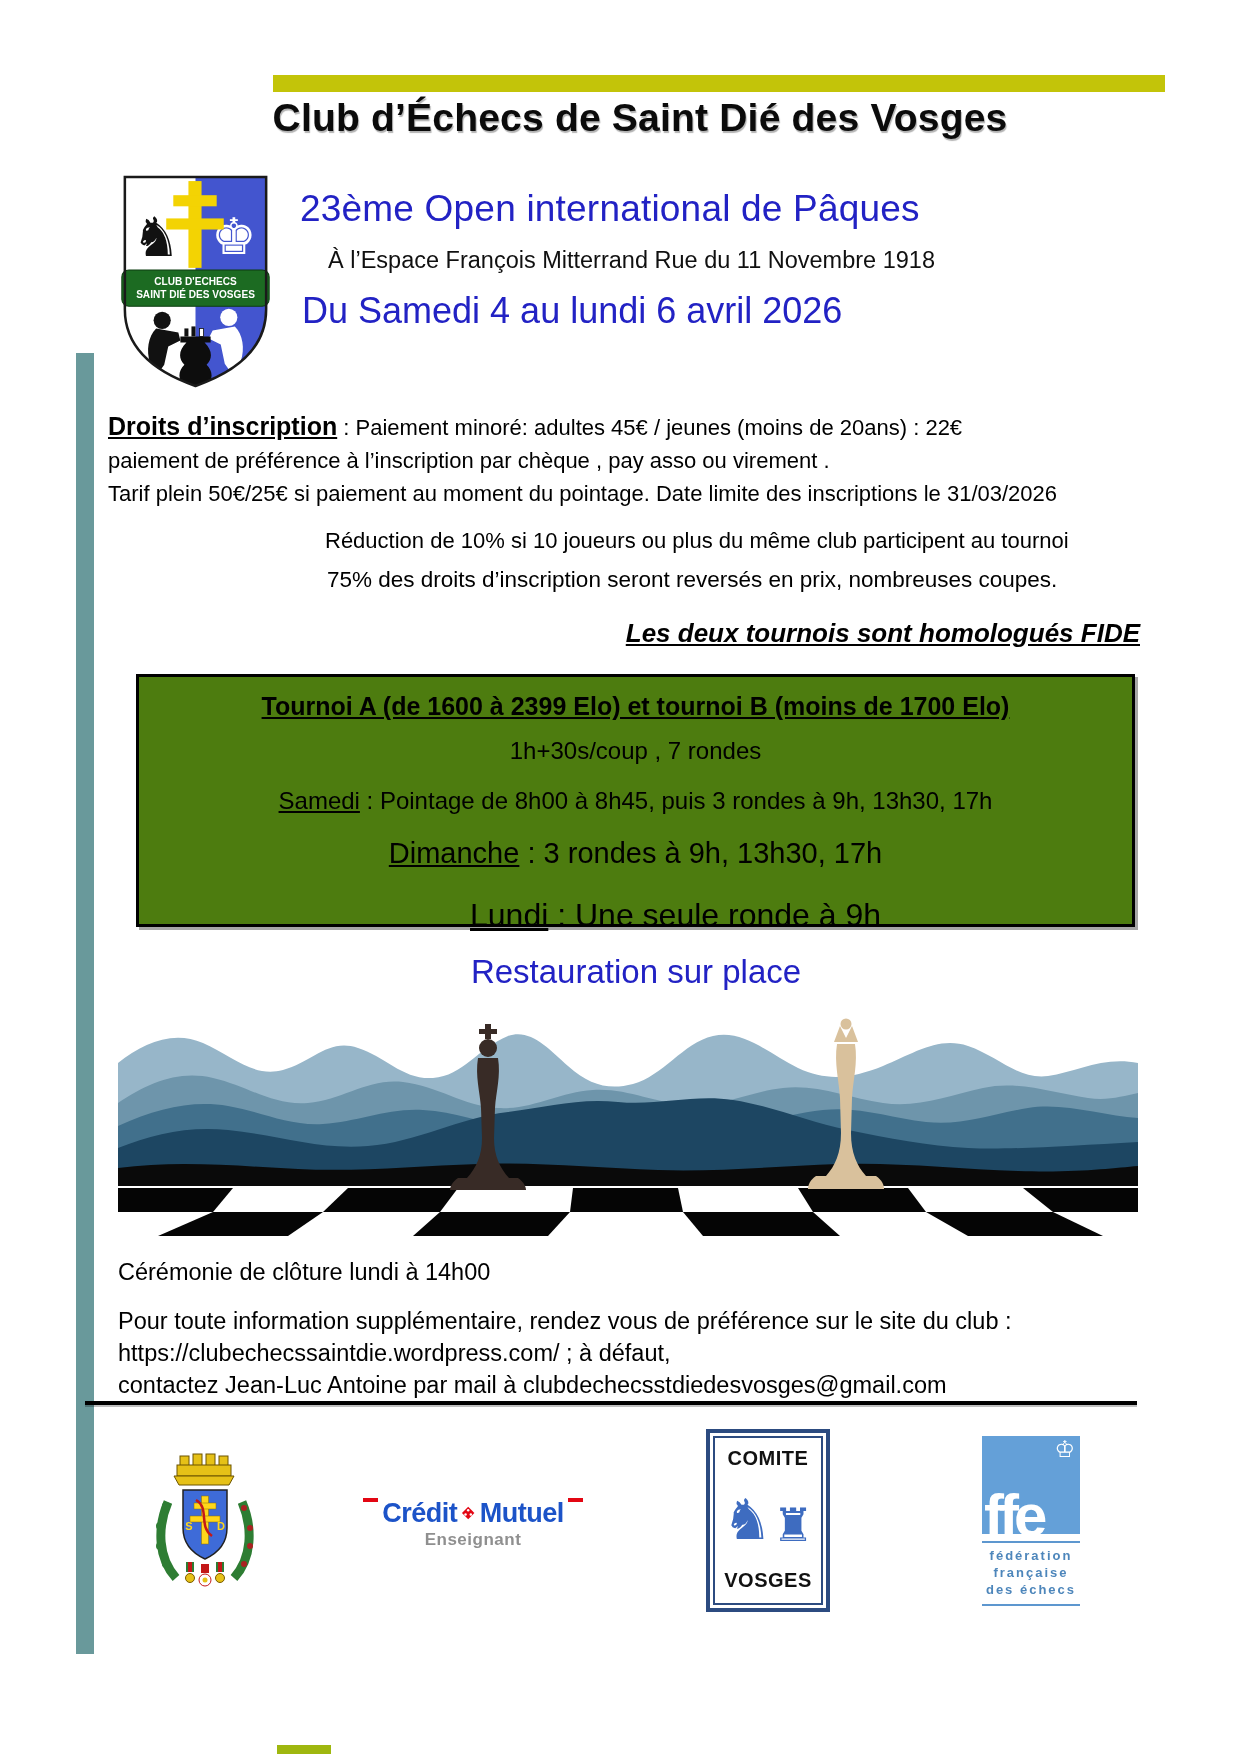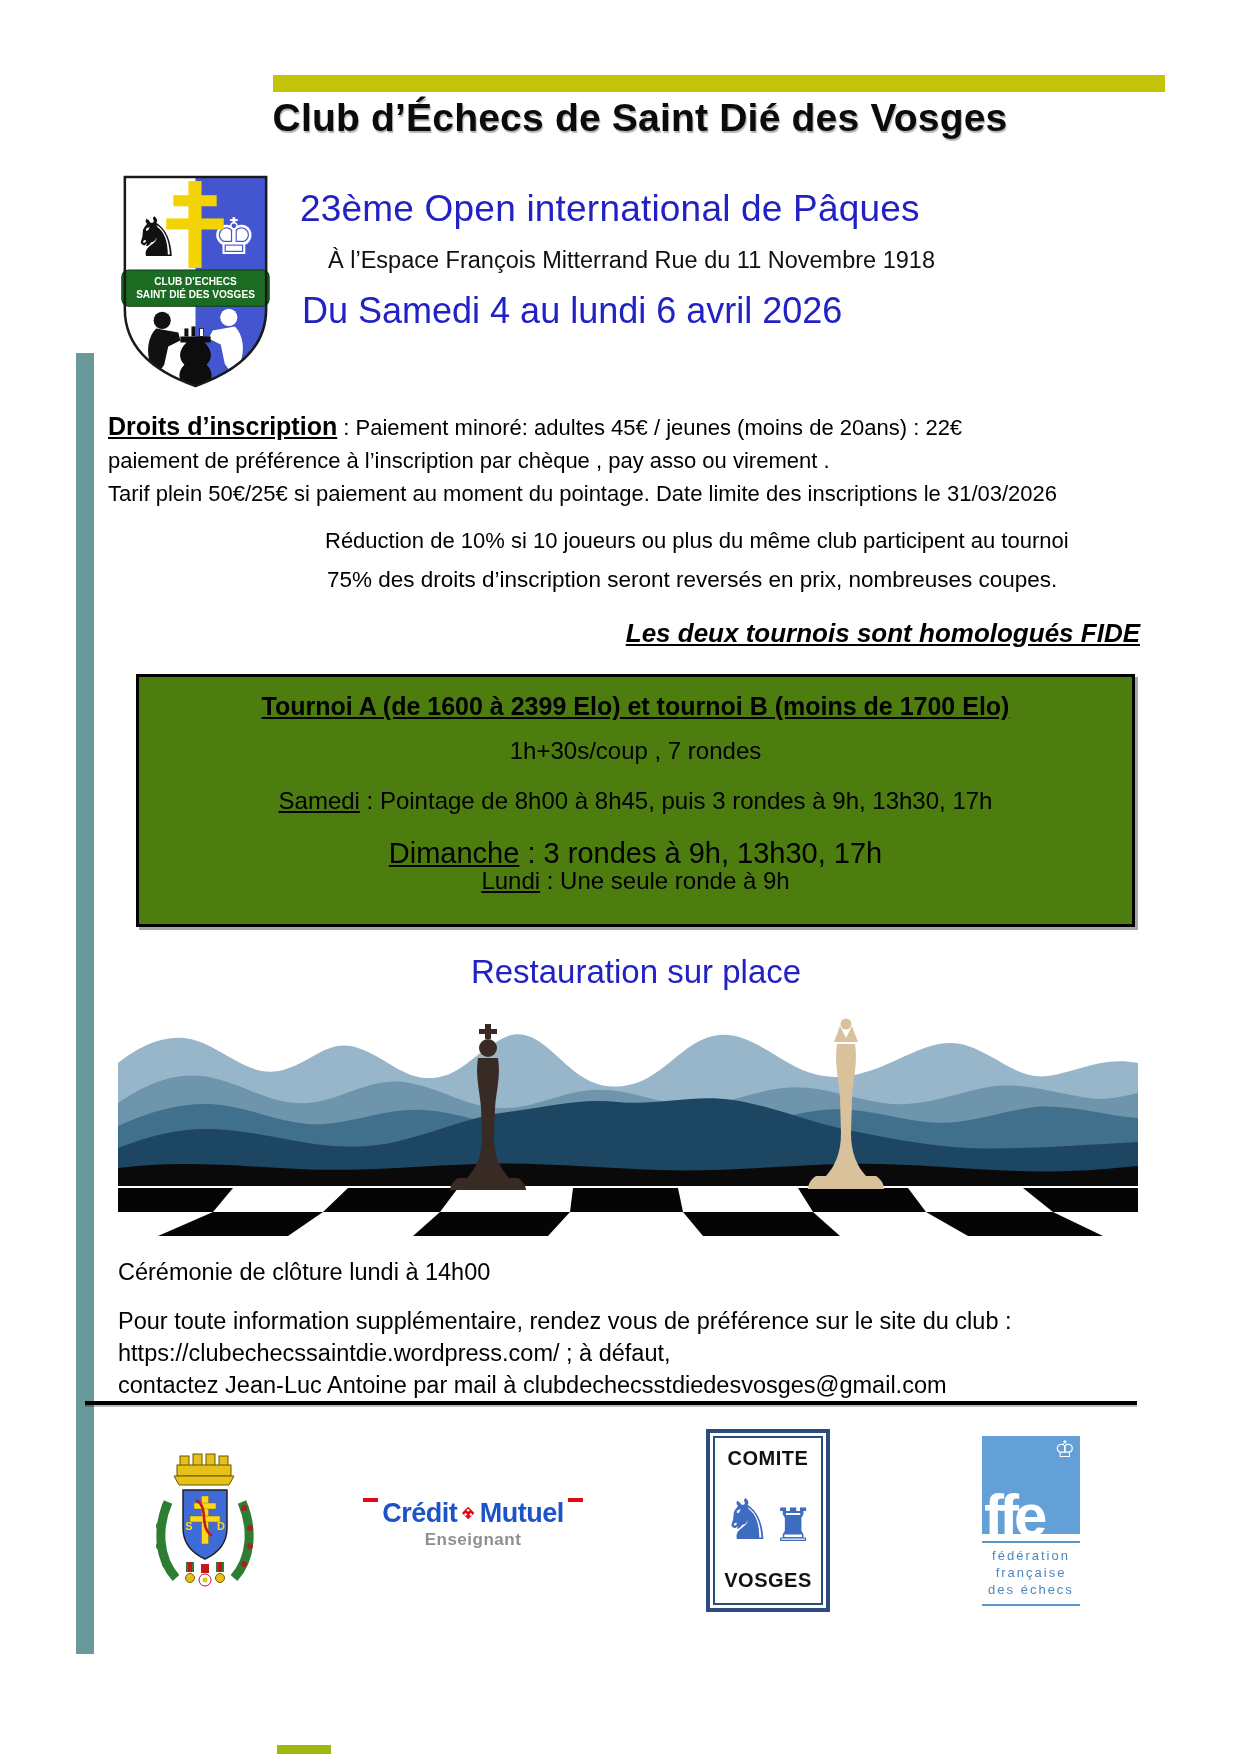--- a/index.html
+++ b/index.html
@@ -25,21 +25,21 @@
         font-style:italic;text-decoration:underline;}
 
   
   .tbox{left:136px;top:674px;width:999px;height:253px;border:3px solid #000;background:#4d7c0f;
         box-shadow:3px 3px 0 rgba(0,0,0,.35);box-sizing:border-box;}
   .tbox div{position:absolute;left:0;width:100%;text-align:center;}
   .tbox-title{top:15px;font-size:25px;font-weight:700;text-decoration:underline;}
   .tbox-cadence{top:60px;font-size:24px;}
   .tbox-l1{top:110px;font-size:24px;}
   .tbox-l2{top:160px;font-size:29px;}
-  .tbox-l3{top:190px;font-size:24px;}
+  .tbox-l3{top:220px;font-size:32px;padding-left:40px;}
   .u{text-decoration:underline;}
 
   .restauration{left:136px;top:953px;width:1000px;text-align:center;font-size:33px;color:#2222c4;}
 
   .illustration{left:118px;top:1008px;width:1020px;height:228px;}
 
   
   .ceremony{left:118px;top:1259px;font-size:23.5px;}
   .info{left:118px;top:1305px;width:1010px;font-size:23.5px;line-height:32px;}
   .rule{left:85px;top:1401px;width:1052px;height:4px;background:#000;box-shadow:0 2px 0 rgba(0,0,0,.25);}
@@ -58,21 +58,21 @@
   .comite-word{font-size:20px;font-weight:800;color:#111;letter-spacing:.5px;}
   .comite-pieces{line-height:1;color:#3e6cc0;display:flex;align-items:flex-end;}
   .comite-knight{font-size:56px;}
   .comite-rook{font-size:46px;}
   .ffe{left:982px;top:1436px;width:98px;}
   .ffe-square{position:relative;width:98px;height:98px;background:#64a0d8;overflow:hidden;}
   .ffe-acronym{position:absolute;left:2px;bottom:-12px;font-size:60px;font-weight:700;color:#fff;
                letter-spacing:-5px;line-height:1;}
   .ffe-king{position:absolute;top:2px;right:5px;font-size:23px;color:#fff;line-height:1;}
   .ffe-sub{margin-top:7px;border-top:2px solid #5d97cf;border-bottom:2px solid #5d97cf;
-           padding:4px 0 6px;text-align:center;font-size:13px;font-weight:400;color:#4d86bb;
+           padding:4px 0 6px;text-align:center;font-size:13px;font-weight:700;color:#4d86bb;
            letter-spacing:2px;line-height:17px;}
   .green-mark{left:277px;top:1745px;width:54px;height:9px;background:#9fb70f;}
 </style>
 </head>
 <body>
 
 <div class="page">
 
   <div class="abs top-bar"></div>
 

